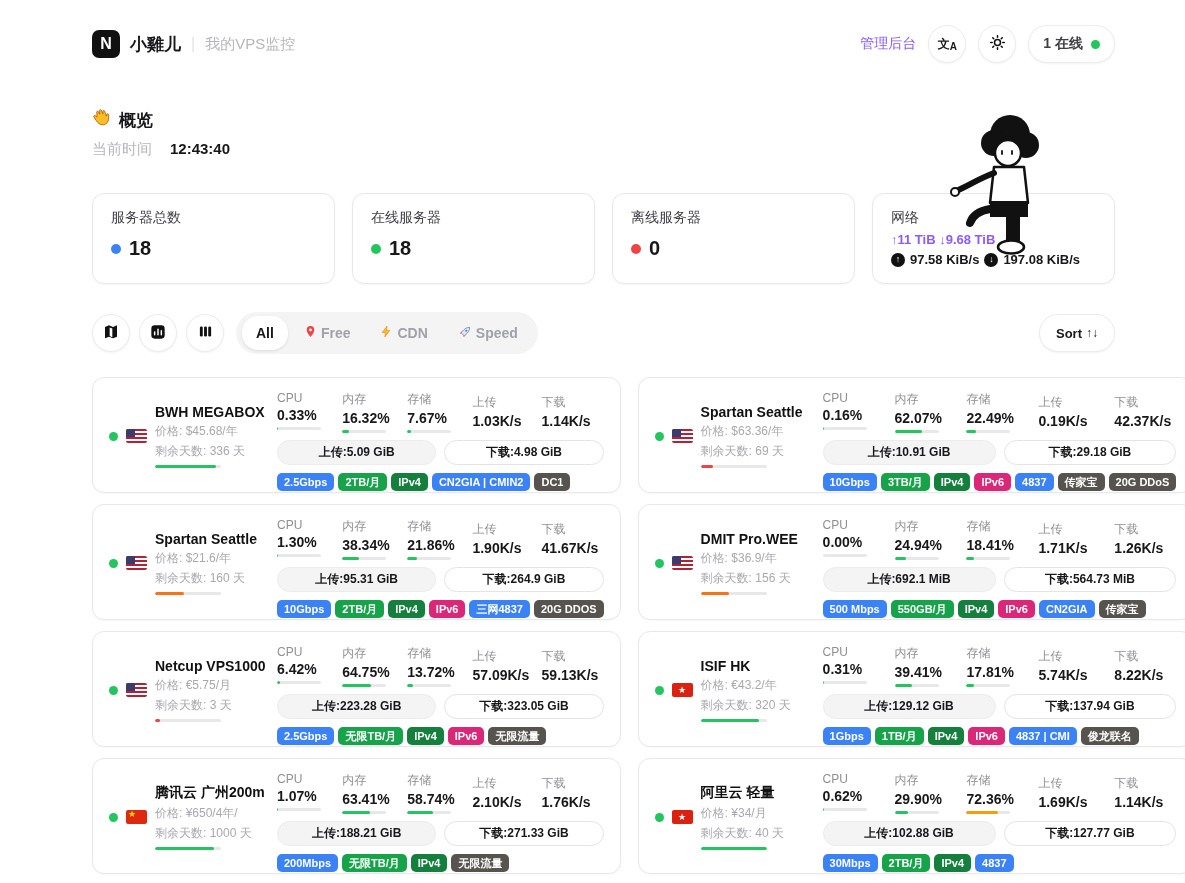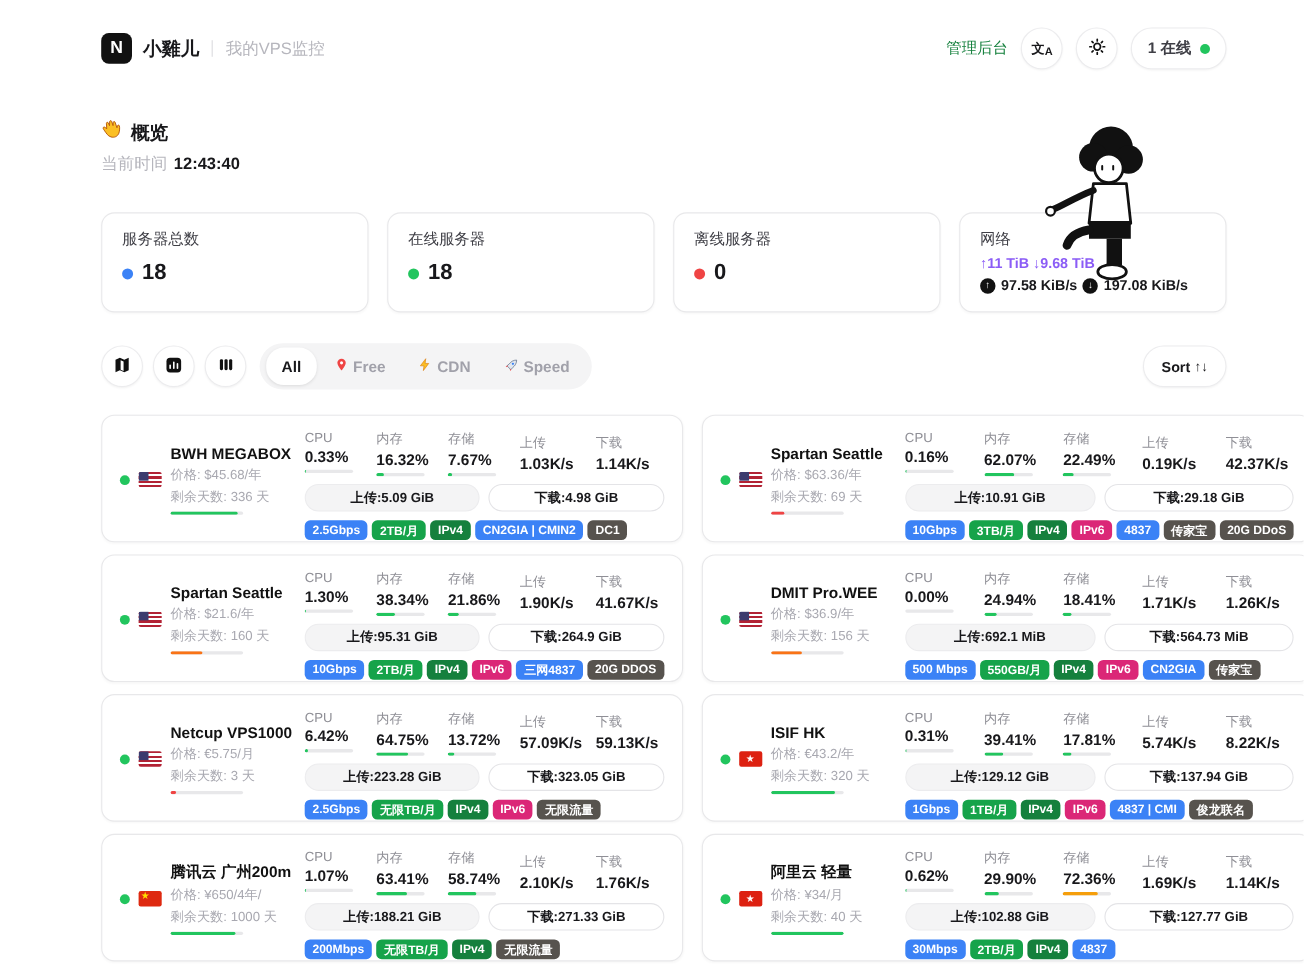--- a/index.html
+++ b/index.html
@@ -7,31 +7,31 @@
   .page { padding:0 70px 0 92px; position:relative; }
 
   
   .header { display:flex; align-items:center; justify-content:space-between; padding-top:24px; height:64px; }
   .brand { display:flex; align-items:center; gap:10px; }
   .logo { width:28px; height:28px; background:#111; color:#fff; border-radius:7px; display:flex; align-items:center; justify-content:center; font-weight:700; font-size:16px; }
   .site-name { font-size:17px; font-weight:700; color:#18181b; }
   .brand-sep { color:#e4e4e7; font-size:16px; }
   .subtitle { font-size:15px; color:#b6b6bd; }
   .header-right { display:flex; align-items:center; gap:12px; }
-  .admin-link { font-size:14px; color:#15803d; cursor:pointer;margin-left:14px; }
+  .admin-link { font-size:14px; color:#8b5cf6; cursor:pointer;margin-left:14px; }
   .icon-btn { width:38px; height:38px; border-radius:50%; border:1px solid #ececee; background:#fff; box-shadow:0 1px 2px rgba(0,0,0,.05); display:flex; align-items:center; justify-content:center; font-size:14px; font-weight:700; cursor:pointer; }
   .online-pill { height:38px; border-radius:19px; border:1px solid #ececee; background:#fff; box-shadow:0 1px 2px rgba(0,0,0,.05); display:flex; align-items:center; gap:8px; padding:0 14px; font-size:14px; font-weight:600; color:#3f3f46; cursor:pointer; }
   .dot { display:inline-block; border-radius:50%; }
   .dot-g { width:9px; height:9px; background:#22c55e; }
 
   
   .overview { margin-top:44px; }
   .overview-title { display:flex; align-items:center; gap:7px; font-size:17px; font-weight:700; }
   .time-row { margin-top:7px; font-size:15px; color:#b6b6bd; }
-  .time-row b { color:#18181b; font-weight:600; margin-left:6px; }
+  .time-row b { color:#18181b; font-weight:600; margin-left:18px; }
 
   
   .stats-row { margin-top:34px; display:grid; grid-template-columns:repeat(4,1fr); gap:17px; }
   .stat-card { background:#fff; border:1px solid #e8e8ea; border-radius:12px; padding:15px 18px; height:91px; box-shadow:0 1px 2px rgba(0,0,0,.03); position:relative; }
   .stat-label { font-size:14px; color:#3f3f46; }
   .stat-value { margin-top:10px; display:flex; align-items:center; gap:8px; font-size:20px; font-weight:700; }
   .stat-dot { width:10px; height:10px; border-radius:50%; }
   .net-traffic { margin-top:5px; font-size:13px; color:#8b5cf6; font-weight:600; }
   .net-speeds { margin-top:5px; font-size:13px; font-weight:700; display:flex; align-items:center; gap:5px; }
   .circ { width:14px; height:14px; border-radius:50%; background:#111; color:#fff; display:inline-flex; align-items:center; justify-content:center; font-size:9px; line-height:1; }

